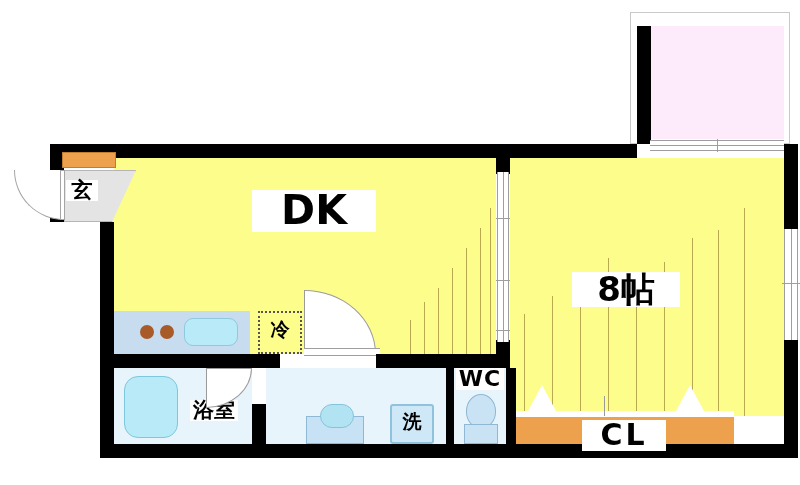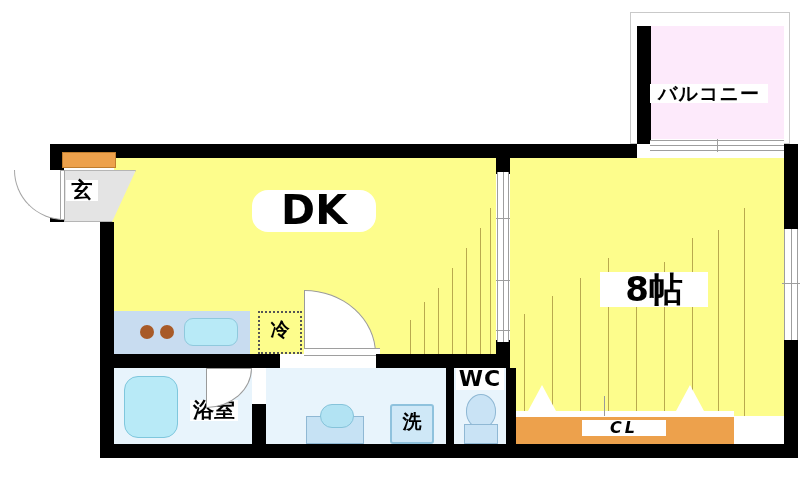--- a/index.html
+++ b/index.html
@@ -50,21 +50,21 @@
     white-space: pre;
     letter-spacing: 0px;
   }
   .lbl-dk      { font-size: 41px; }
   .lbl-dk2     { font-size: 41px; }
   .lbl-yo      { font-size: 34px; }
   .lbl-yo2     { font-size: 34px; }
   .lbl-md      { font-size: 21px; }
   .lbl-sm      { font-size: 19px; }
   .lbl-wc      { font-size: 22px; letter-spacing: 1px; }
-  .lbl-cl      { font-size: 16px; letter-spacing: 3px; font-style: italic; }
+  .lbl-cl      { font-size: 30px; letter-spacing: 3px; }
   .lbl-gen     { font-size: 21px; }
   .lbl-bal     { font-size: 19px; letter-spacing: 1px; }
   .lbl-sen     { font-size: 19px; }
   .lbl-rei     { font-size: 19px; }
 
   
   .tub {
     position: absolute;
     background: #b8eaf7;
     border: 1px solid #7fc7dd;
@@ -210,21 +210,20 @@
   }
 </style>
 </head>
 <body>
 
 <div id="plan">
 
   <div class="thin-frame" style="left:630px; top:12px; width:160px; height:132px;"></div>
   <div class="fill-balcony" style="left:648px; top:26px; width:136px; height:113px;"></div>
   <div class="wall" style="left:637px; top:26px; width:14px; height:118px;"></div>
-  <div class="label lbl-bal" style="left:650px; top:84px; width:118px;">バルコニー</div>
 
   <div class="slider-h" style="left:650px; top:140px; width:134px; height:11px;"></div>
   <div class="sash-h" style="left:650px; top:145px; width:134px;"></div>
   <div class="sash-v" style="left:717px; top:139px; height:13px;"></div>
 
   <div class="wall" style="left:50px; top:144px; width:587px; height:14px;"></div>
 
   <div class="wall" style="left:784px; top:144px; width:14px; height:14px;"></div>
 
   <div class="wall" style="left:50px; top:144px; width:14px; height:78px;"></div>
@@ -244,21 +243,21 @@
   <div class="fill-room" style="left:114px; top:158px; width:22px; height:64px;"></div>
 
   <div class="hatch" style="left:410px; top:320px; height:34px;"></div>
   <div class="hatch" style="left:424px; top:302px; height:52px;"></div>
   <div class="hatch" style="left:438px; top:288px; height:66px;"></div>
   <div class="hatch" style="left:452px; top:268px; height:86px;"></div>
   <div class="hatch" style="left:466px; top:248px; height:106px;"></div>
   <div class="hatch" style="left:480px; top:228px; height:126px;"></div>
   <div class="hatch" style="left:490px; top:208px; height:146px;"></div>
 
-  <div class="label lbl-dk" style="left:252px; top:190px; width:124px;border-radius:16px;">DK</div>
+  <div class="label lbl-dk" style="left:252px; top:190px; width:124px;">DK</div>
 
   <div class="fill-white" style="left:64px; top:158px; width:50px; height:50px;"></div>
 
   <div class="shoebox" style="left:62px; top:152px; width:54px; height:16px;"></div>
 
   <div class="entry-step" style="left:64px; top:170px; width:72px; height:52px;"></div>
   <div class="fill-room" style="left:112px; top:170px; width:24px; height:52px; clip-path: polygon(100% 0, 100% 100%, 0 100%);"></div>
   <div class="label lbl-gen" style="left:66px; top:180px; width:32px;">玄</div>
 
   <div class="entry-arc" style="left:14px; top:170px; width:50px; height:50px;"></div>
@@ -289,21 +288,21 @@
   <div class="hatch" style="left:524px; top:314px; height:102px;"></div>
   <div class="hatch" style="left:552px; top:296px; height:120px;"></div>
   <div class="hatch" style="left:580px; top:278px; height:138px;"></div>
   <div class="hatch" style="left:608px; top:258px; height:158px;"></div>
   <div class="hatch" style="left:636px; top:282px; height:134px;"></div>
   <div class="hatch" style="left:664px; top:262px; height:154px;"></div>
   <div class="hatch" style="left:692px; top:238px; height:178px;"></div>
   <div class="hatch" style="left:718px; top:230px; height:186px;"></div>
   <div class="hatch" style="left:744px; top:208px; height:208px;"></div>
 
-  <div class="label lbl-yo2" style="left:600px; top:272px; width:108px;">8帖</div>
+  <div class="label lbl-yo2" style="left:572px; top:272px; width:108px;">8帖</div>
 
   <div class="window-v" style="left:784px; top:229px; width:14px; height:111px;"></div>
   <div class="sash-v" style="left:791px; top:229px; height:111px;"></div>
   <div class="sash-h" style="left:782px; top:283px; width:18px;"></div>
 
   <div class="fill-closet" style="left:516px; top:416px; width:218px; height:28px;"></div>
   <div class="cl-top-line" style="left:516px; top:411px; width:218px; height:6px;"></div>
 
   <div class="tri" style="left:528px; top:385px;"></div>
   <div class="tri" style="left:676px; top:385px;"></div>

